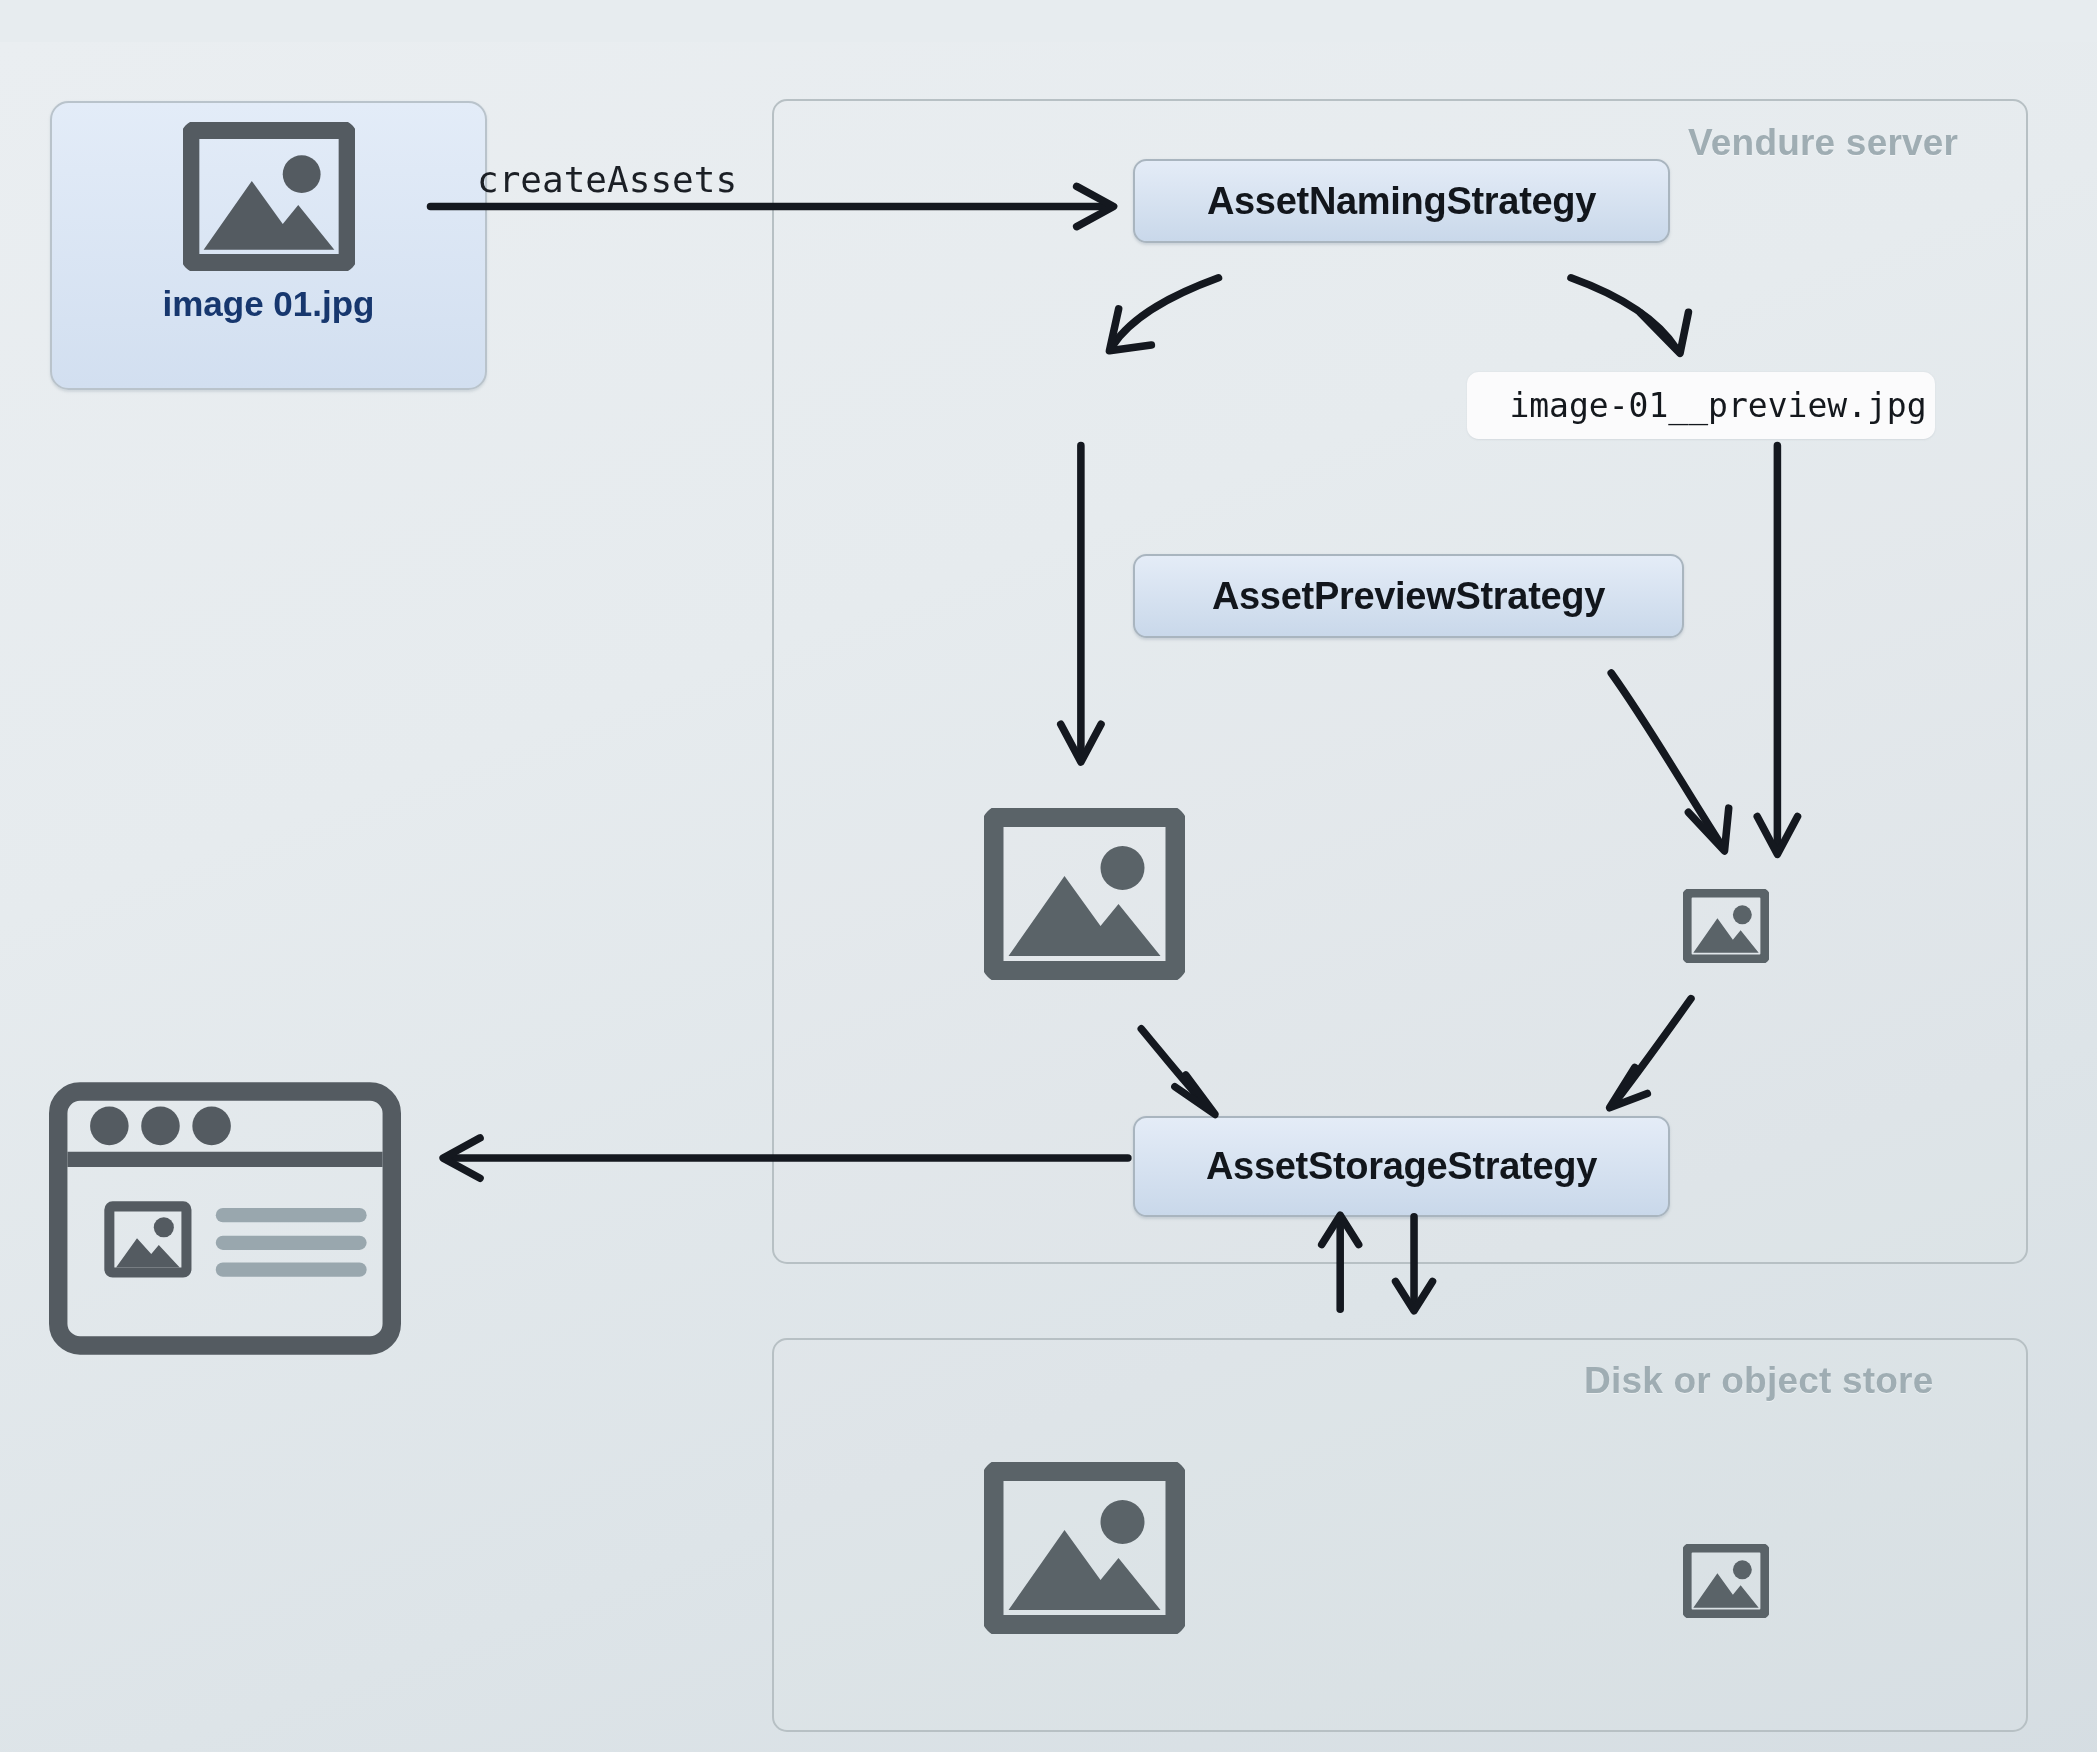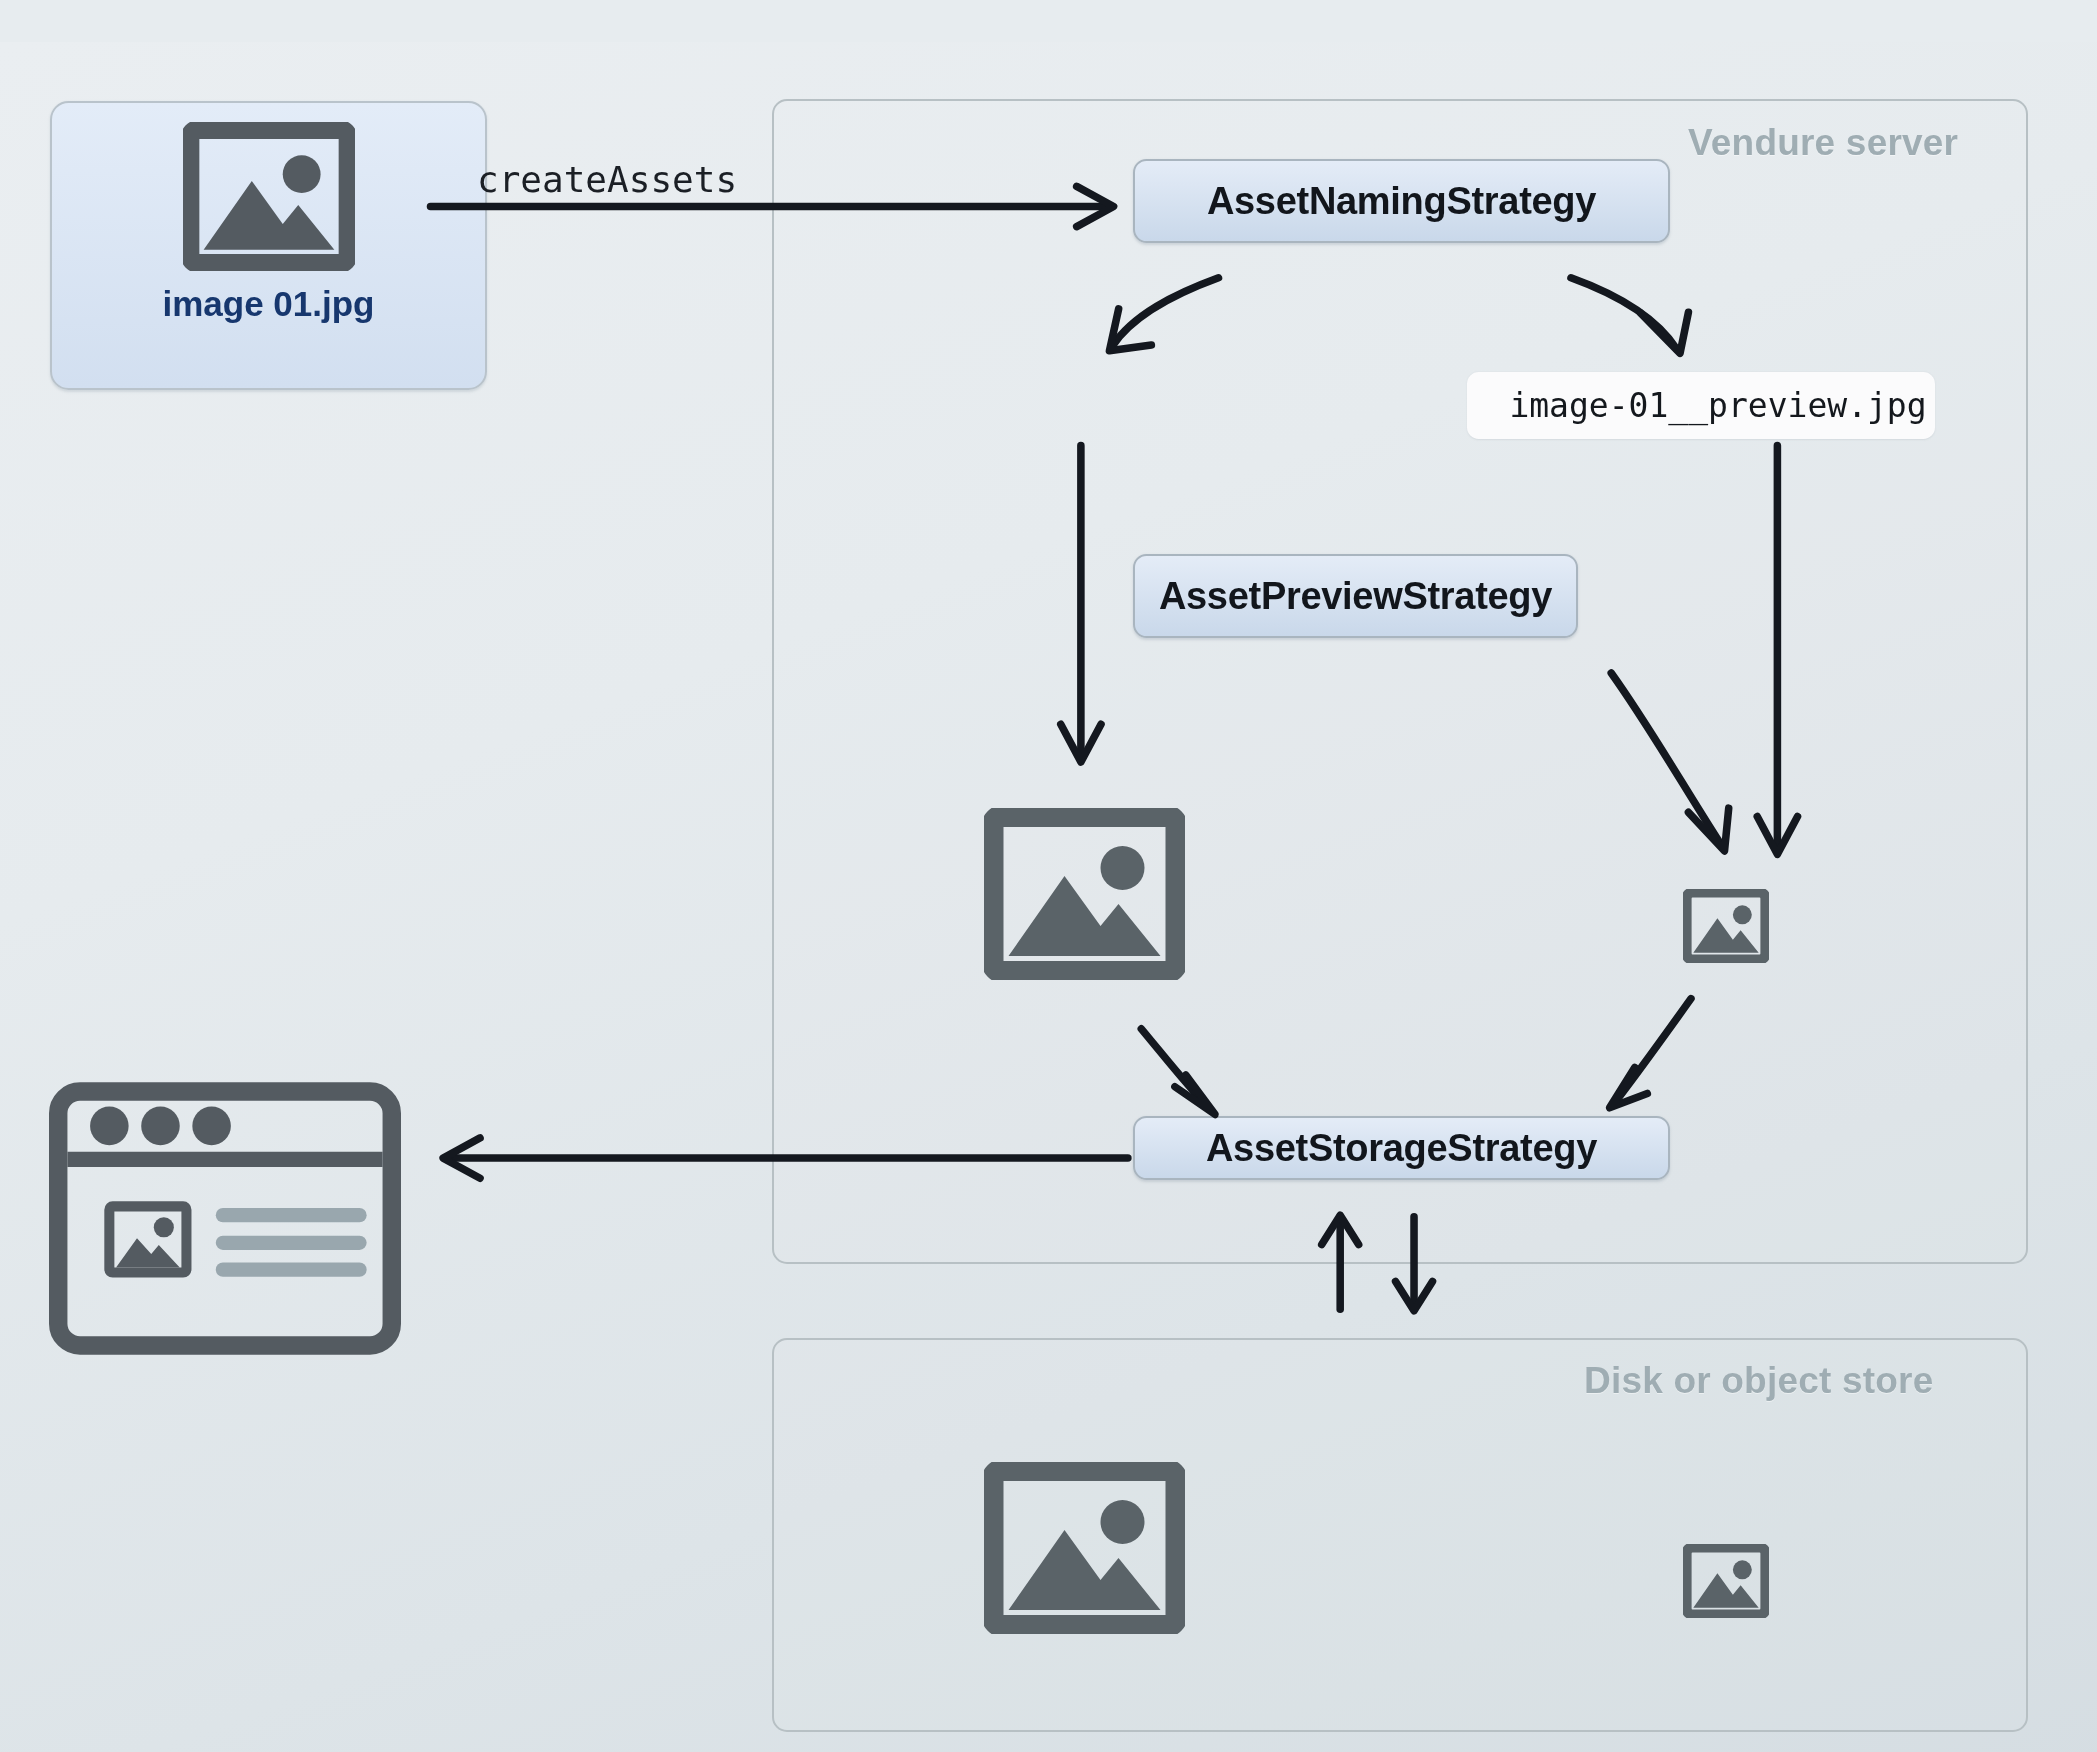--- a/index.html
+++ b/index.html
@@ -165,25 +165,25 @@
       <rect x="199" y="150" width="180" height="17" rx="8.5" fill="#99a7ae"></rect>
       <rect x="199" y="183" width="180" height="17" rx="8.5" fill="#99a7ae"></rect>
       <rect x="199" y="215" width="180" height="17" rx="8.5" fill="#99a7ae"></rect>
     </svg>
   </div>
 
   <div class="strategy" style="left:1133px; top:117px; width:537px; height:84px;">
     <span class="strategy-label">AssetNamingStrategy</span>
   </div>
 
-  <div class="strategy" style="left:1133px; top:512px; width:445px; height:84px;">
+  <div class="strategy" style="left:1133px; top:512px; width:551px; height:84px;">
     <span class="strategy-label">AssetPreviewStrategy</span>
   </div>
 
-  <div class="strategy" style="left:1133px; top:1074px; width:537px; height:64px;">
+  <div class="strategy" style="left:1133px; top:1074px; width:537px; height:101px;">
     <span class="strategy-label">AssetStorageStrategy</span>
   </div>
 
 
   <div class="filename" style="left:1467px; top:330px; width:468px; height:67px;padding-left:34px;">
     <span class="filename-label">image-01__preview.jpg</span>
   </div>
 
   <div style="position:absolute; left:984px; top:766px; width:201px; height:172px;">
     <svg class="icon-svg" width="201" height="172" viewBox="0 0 100 86" aria-hidden="true">

